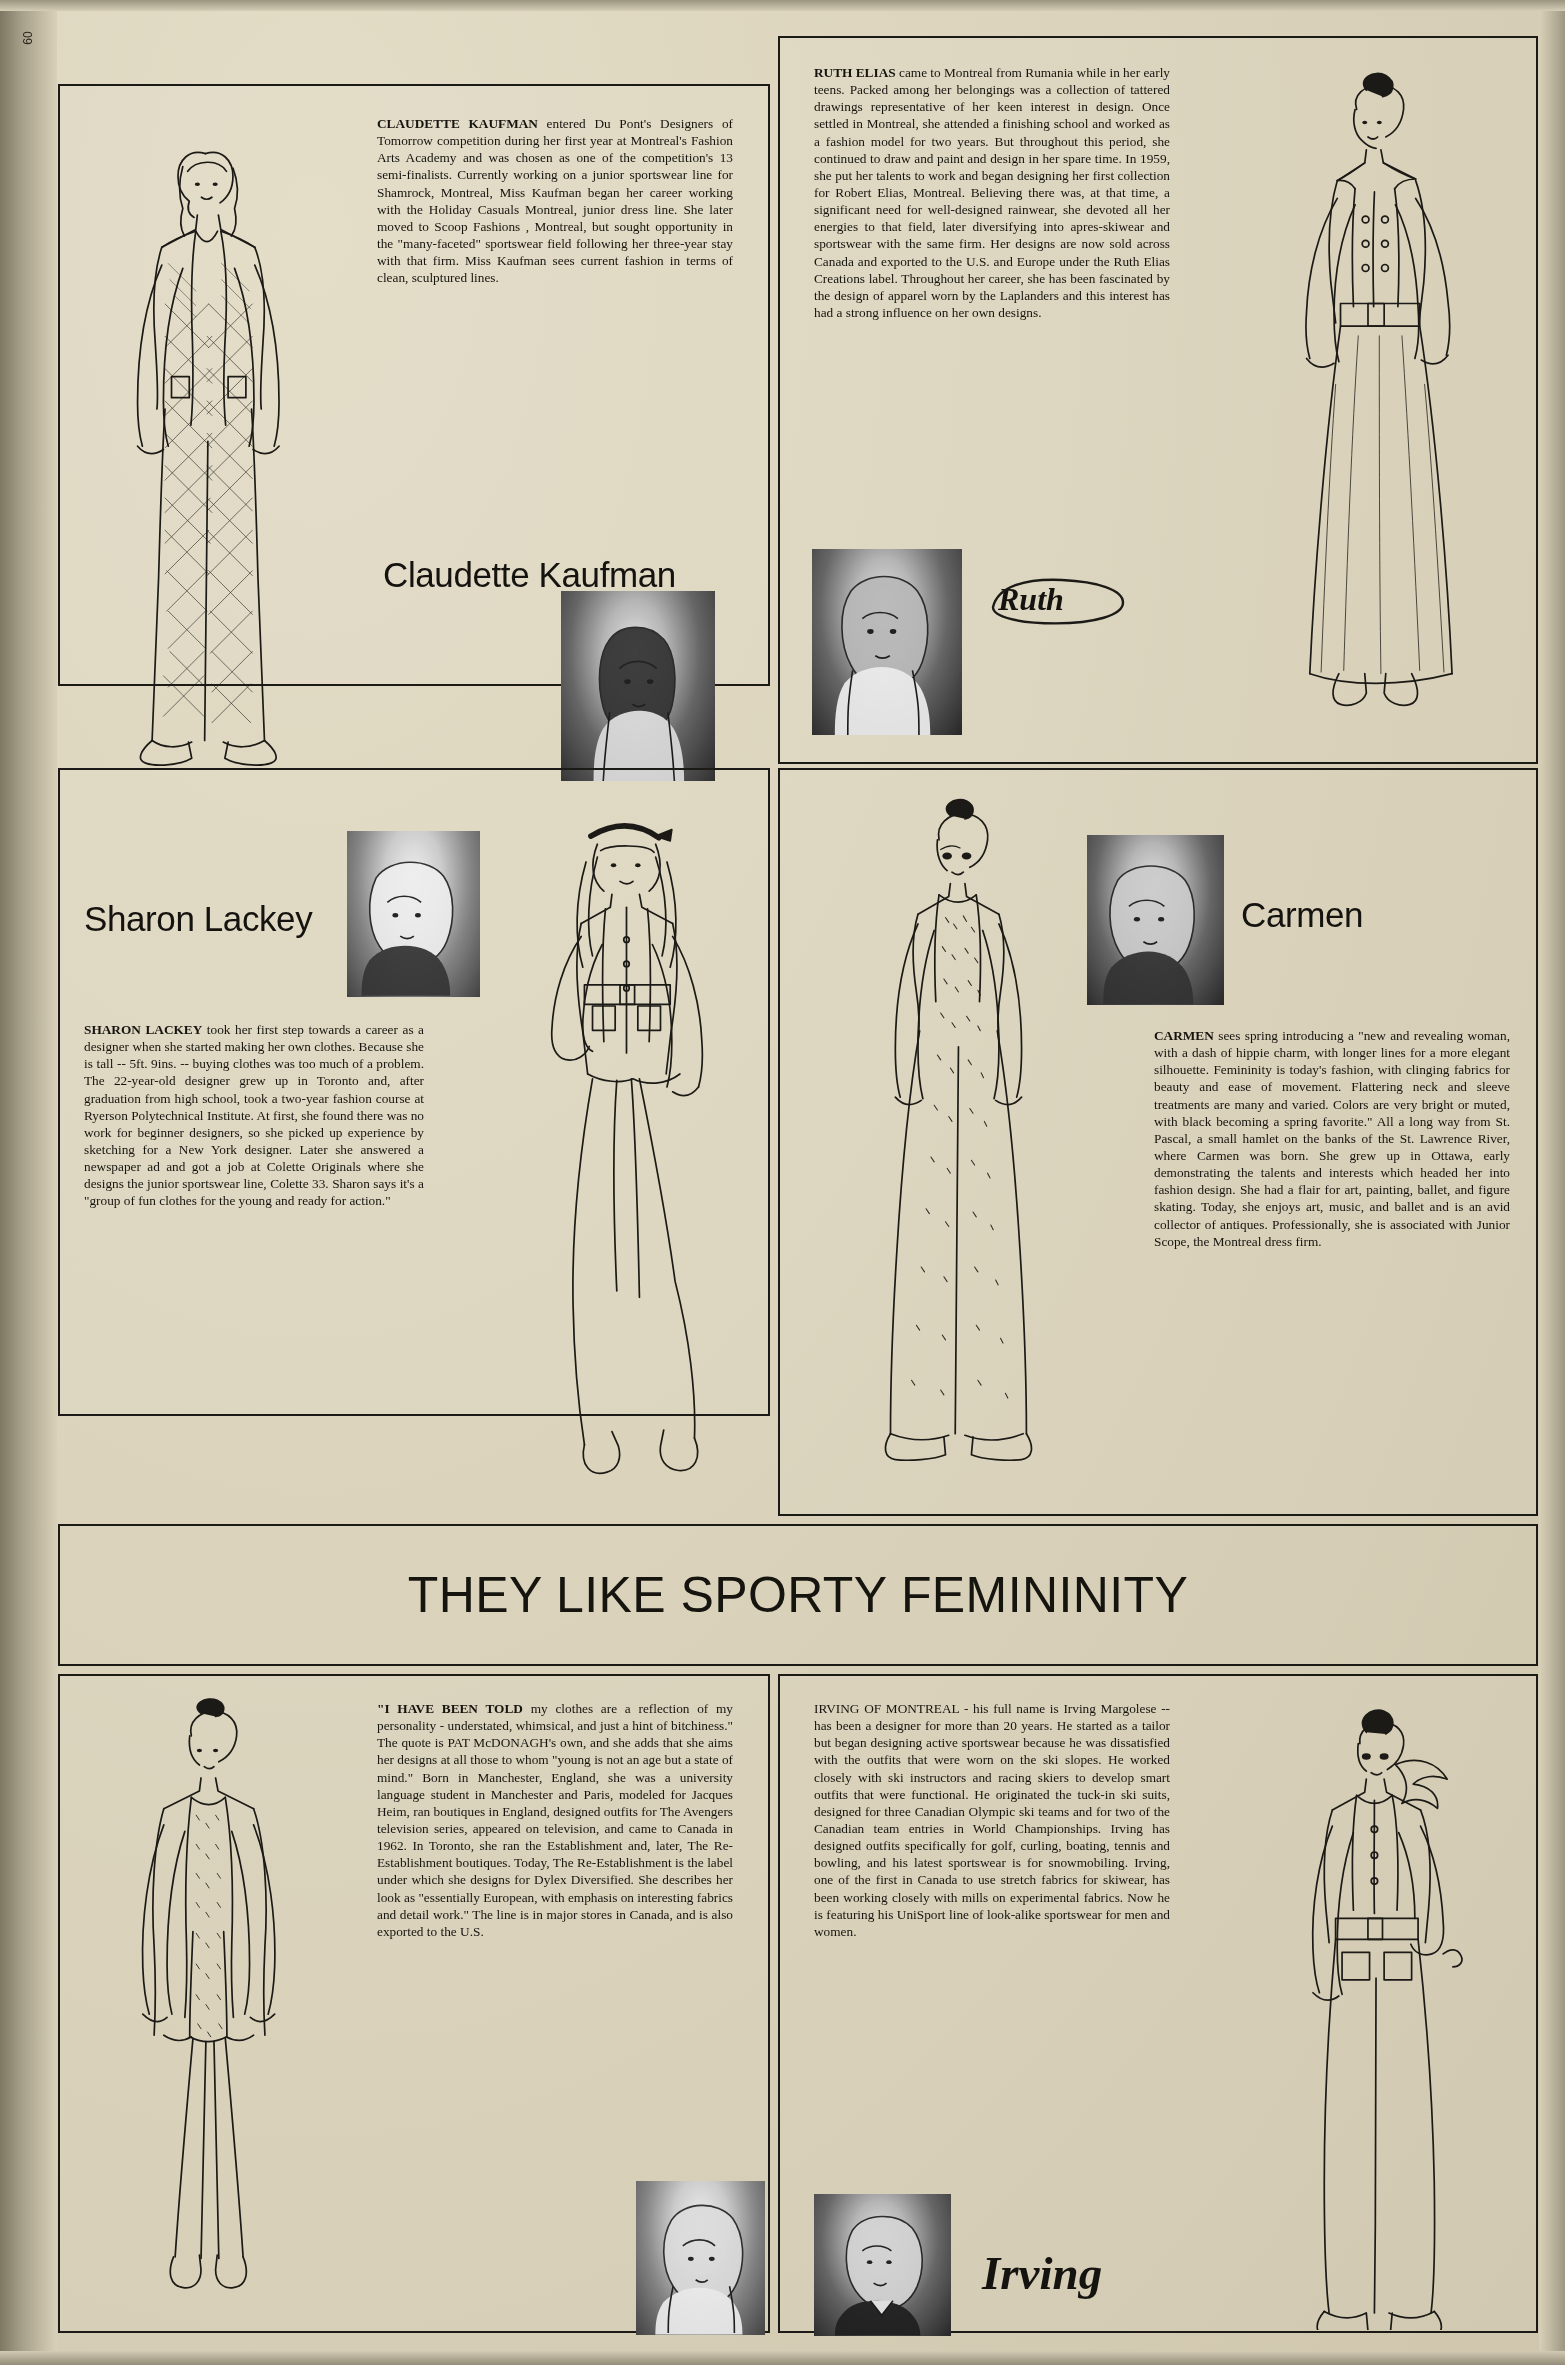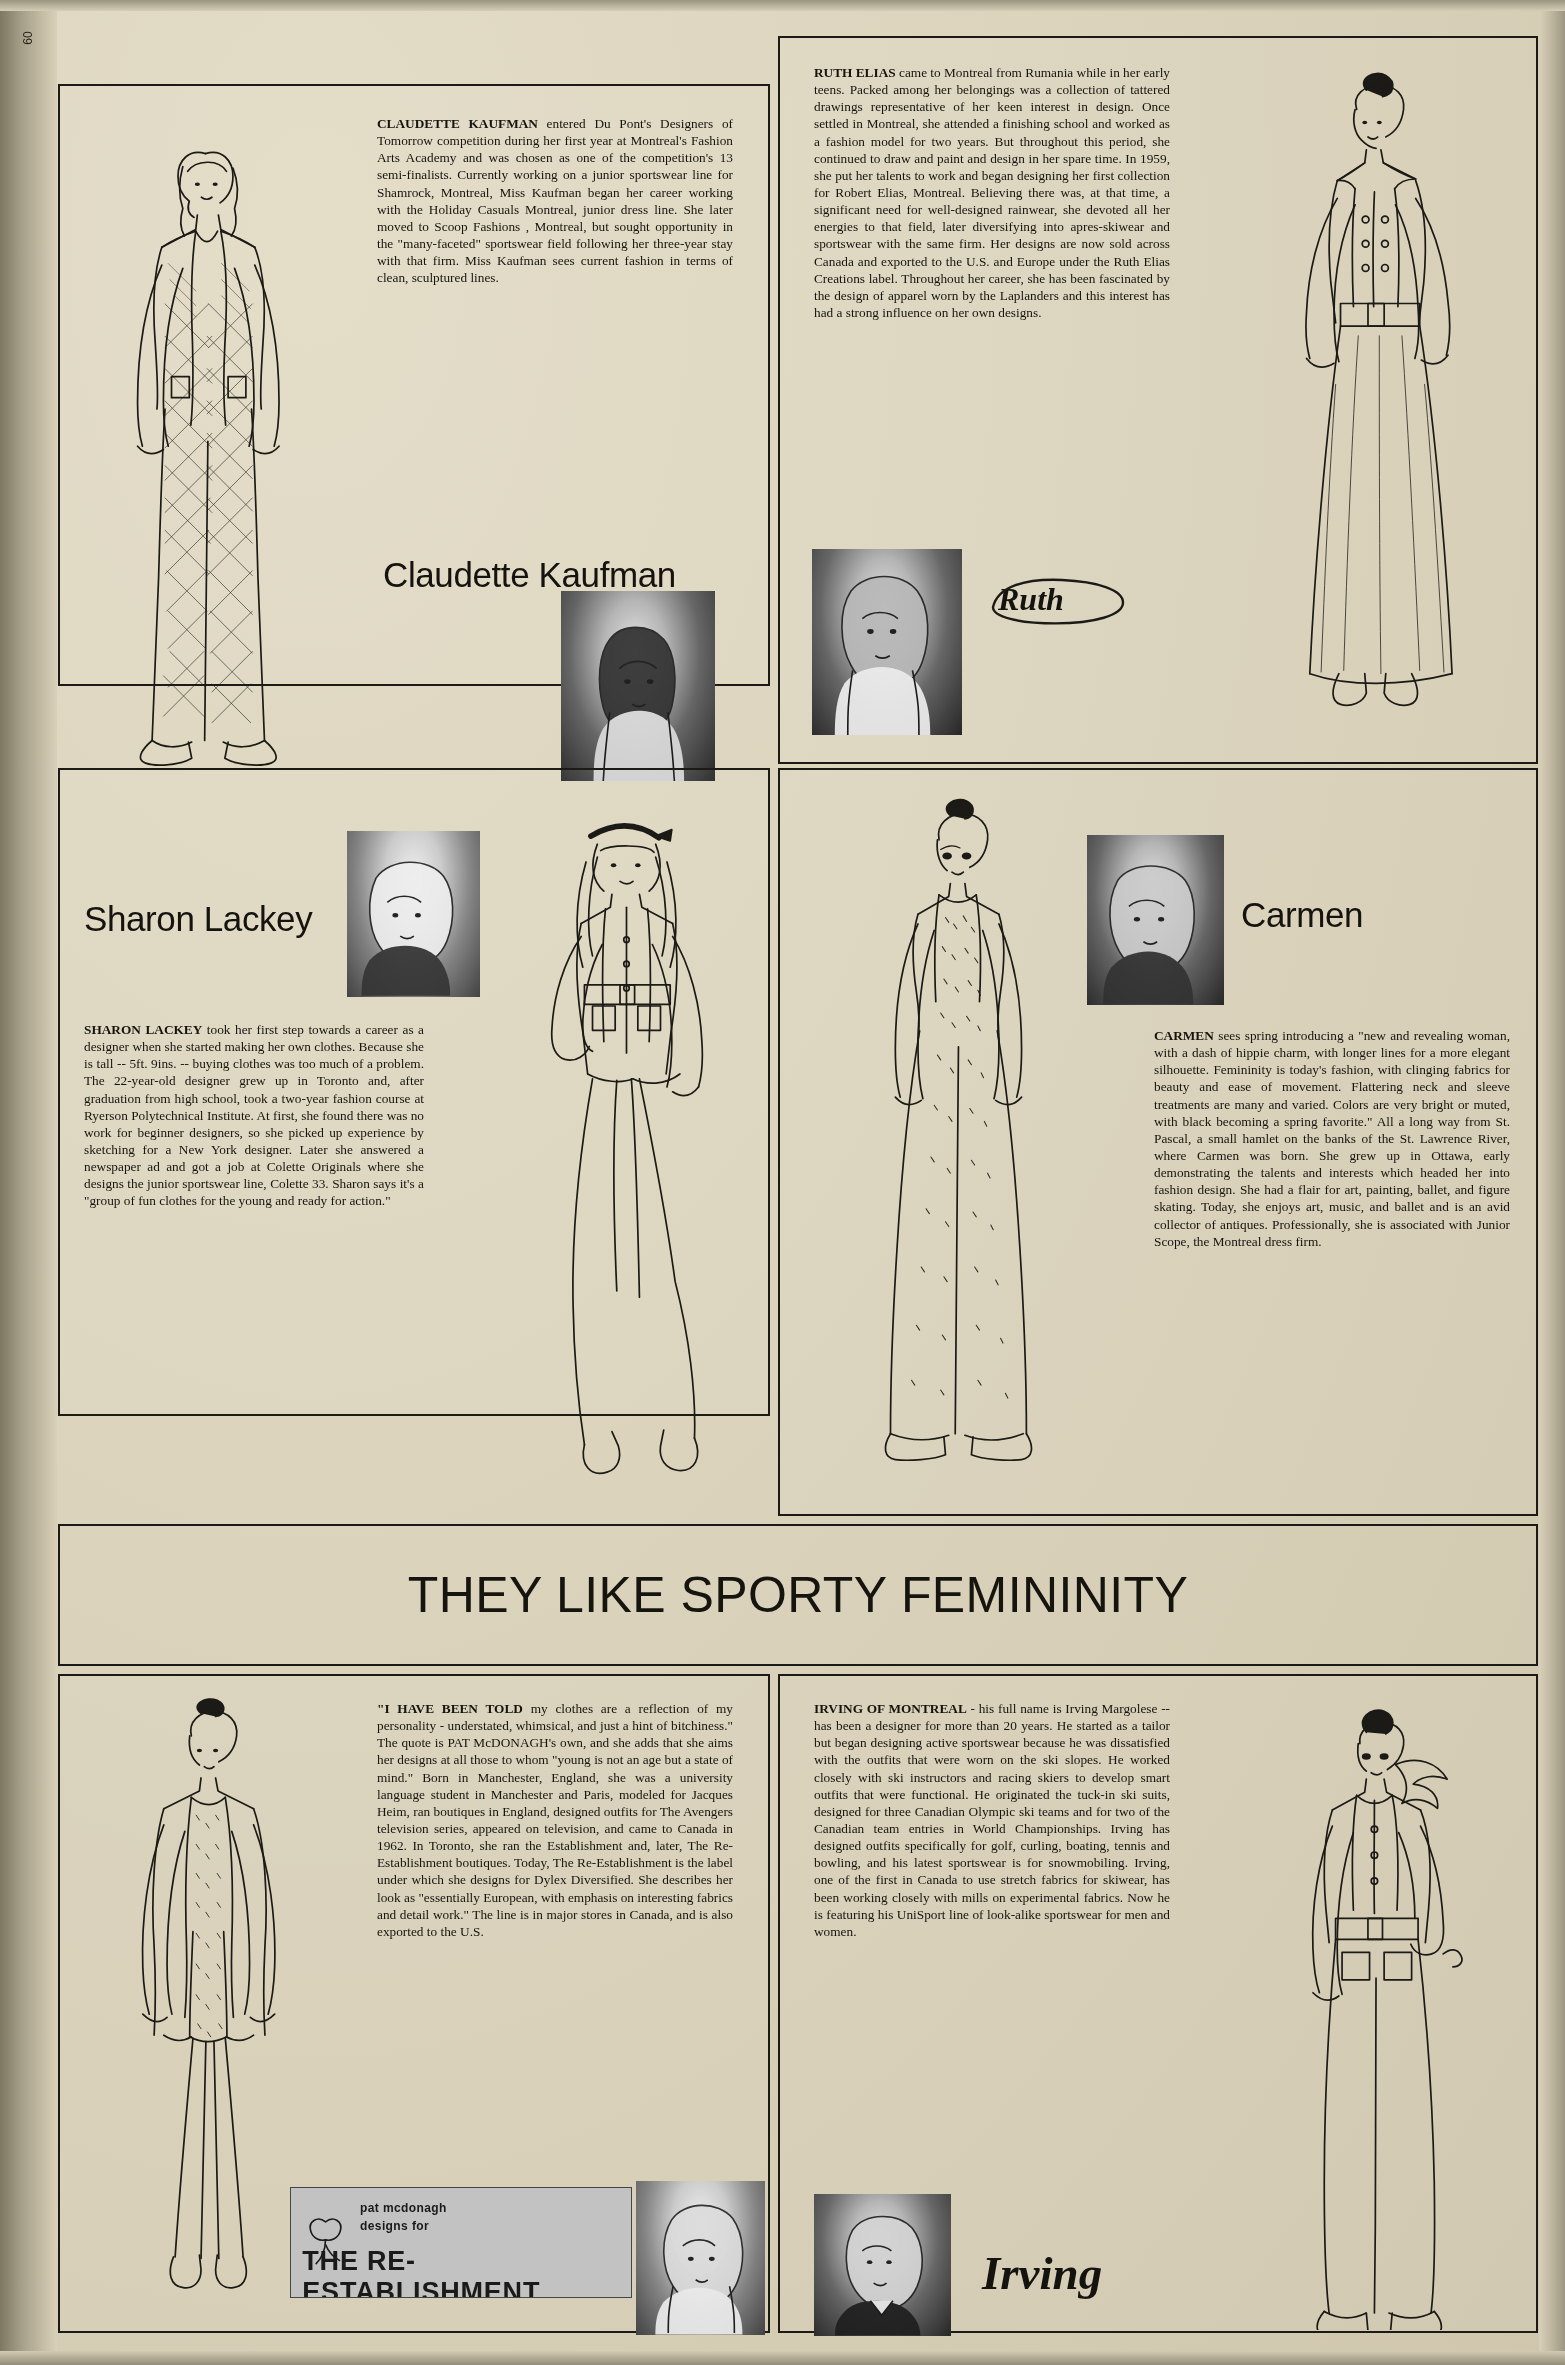--- a/index.html
+++ b/index.html
@@ -513,32 +513,20 @@
             </g>
           </g>
         </svg>
       </div>
 
       <div class="col-text" style="position:absolute;left:317px;top:24px;width:356px;">
         <span style="font-weight:bold;">"I HAVE BEEN TOLD</span>
         <span>my clothes are a reflection of my personality - understated, whimsical, and just a hint of bitchiness."  The quote is PAT McDONAGH's own, and she adds that she aims her designs at all those to whom "young is not an age but a state of mind."   Born in Manchester, England, she was a university language student in Manchester and Paris, modeled for Jacques Heim, ran boutiques in England, designed outfits for The Avengers television series, appeared on television, and came to Canada in 1962.  In Toronto, she ran the Establishment and, later, The Re-Establishment boutiques.  Today, The Re-Establishment is the label under which she designs for Dylex Diversified.  She describes her look as "essentially European, with emphasis on interesting fabrics and detail work."  The line is in major stores in Canada, and is also exported to the U.S.</span>
       </div>
 
-      <div class="logo-box" style="left:230px;top:511px;width:340px;height:109px;background:#c9c2ad;">
-        <svg width="49" height="57" viewBox="0 0 60 70" style="position:absolute;left:9.7px;top:24px;">
-          <g fill="none" stroke="#1c1a15" stroke-width="2">
-            <path d="M30 12 c-10 -8 -22 0 -18 12 c3 9 12 12 18 10 c6 2 15 -1 18 -10 c4 -12 -8 -20 -18 -12z"></path>
-            <path d="M30 34 c0 12 -4 22 -12 30"></path>
-            <path d="M30 40 c4 10 10 16 18 20"></path>
-          </g>
-        </svg>
-        <div class="logo-text" style="position:absolute;left:69px;top:13px;font-size:12px;letter-spacing:0.4px;">pat mcdonagh</div>
-        <div class="logo-text" style="position:absolute;left:69px;top:31px;font-size:12px;letter-spacing:0.4px;">designs for</div>
-        <div class="logo-text" style="position:absolute;left:11.3px;top:58px;font-size:27px;letter-spacing:0.8px;">THE RE-ESTABLISHMENT</div>
-      </div>
 
       <div class="photo" style="left:576px;top:505px;width:129px;height:154px;">
         <div class="p-inner"></div>
         <svg width="129" height="154" viewBox="0 0 160 190" style="position:absolute;left:0;top:0;opacity:.9">
           <g fill="none" stroke="#2a261d" stroke-width="2">
             <path d="M44 48 c-14 24 -12 60 2 82 c10 16 26 24 40 24 c18 0 32 -10 40 -30 c10 -26 8 -58 -6 -78 c-18 -22 -60 -22 -76 2z" fill="#ded7c6"></path>
             <path d="M58 80 c12 -10 30 -10 40 0" stroke="#1d1a14"></path>
             <ellipse cx="68" cy="96" rx="3.6" ry="2.6" fill="#1a1712" stroke="none"></ellipse>
             <ellipse cx="94" cy="96" rx="3.6" ry="2.6" fill="#1a1712" stroke="none"></ellipse>
             <path d="M74 122 q8 6 15 0" stroke="#1a1712"></path>
@@ -546,21 +534,21 @@
             <path d="M46 130 c-6 30 -6 40 -6 58" stroke="#1d1a14"></path>
             <path d="M116 130 c6 30 6 40 6 58" stroke="#1d1a14"></path>
           </g>
         </svg>
       </div>
     </div>
 
     <div class="panel" style="left:720px;top:1638px;width:760px;height:659px;">
 
       <div class="col-text" style="position:absolute;left:34px;top:24px;width:356px;">
-        <span style="font-weight:bold;">IRVING OF MONTREAL</span>
+        <span style="font-weight:normal;">IRVING OF MONTREAL</span>
         <span>- his full name is Irving Margolese -- has been a designer for more than 20 years.  He started as a tailor but began designing active sportswear because he was dissatisfied with the outfits that were worn on the ski slopes.  He worked closely with ski instructors and racing skiers to develop smart outfits that were functional.  He originated the tuck-in ski suits, designed for three Canadian Olympic ski teams and for two of the Canadian team entries in World Championships.  Irving has designed outfits specifically for golf, curling, boating, tennis and bowling, and his latest sportswear is for snowmobiling.  Irving, one of the first in Canada to use stretch fabrics for skiwear, has been working closely with mills on experimental fabrics.  Now he is featuring his UniSport line of look-alike sportswear for men and women.</span>
       </div>
 
       <div class="photo dark" style="left:34px;top:518px;width:137px;height:142px;">
         <div class="p-inner"></div>
         <svg width="137" height="142" viewBox="0 0 170 175" style="position:absolute;left:0;top:0;opacity:.92">
           <g fill="none" stroke="#2a261d" stroke-width="2">
             <path d="M48 44 c-12 22 -10 56 4 76 c10 14 24 22 38 22 c16 0 30 -10 38 -28 c10 -24 8 -54 -6 -72 c-18 -20 -58 -20 -74 2z" fill="#d6cfbd"></path>
             <path d="M60 70 c10 -8 26 -8 36 0" stroke="#1d1a14"></path>
             <ellipse cx="69" cy="84" rx="3.4" ry="2.4" fill="#1a1712" stroke="none"></ellipse>

